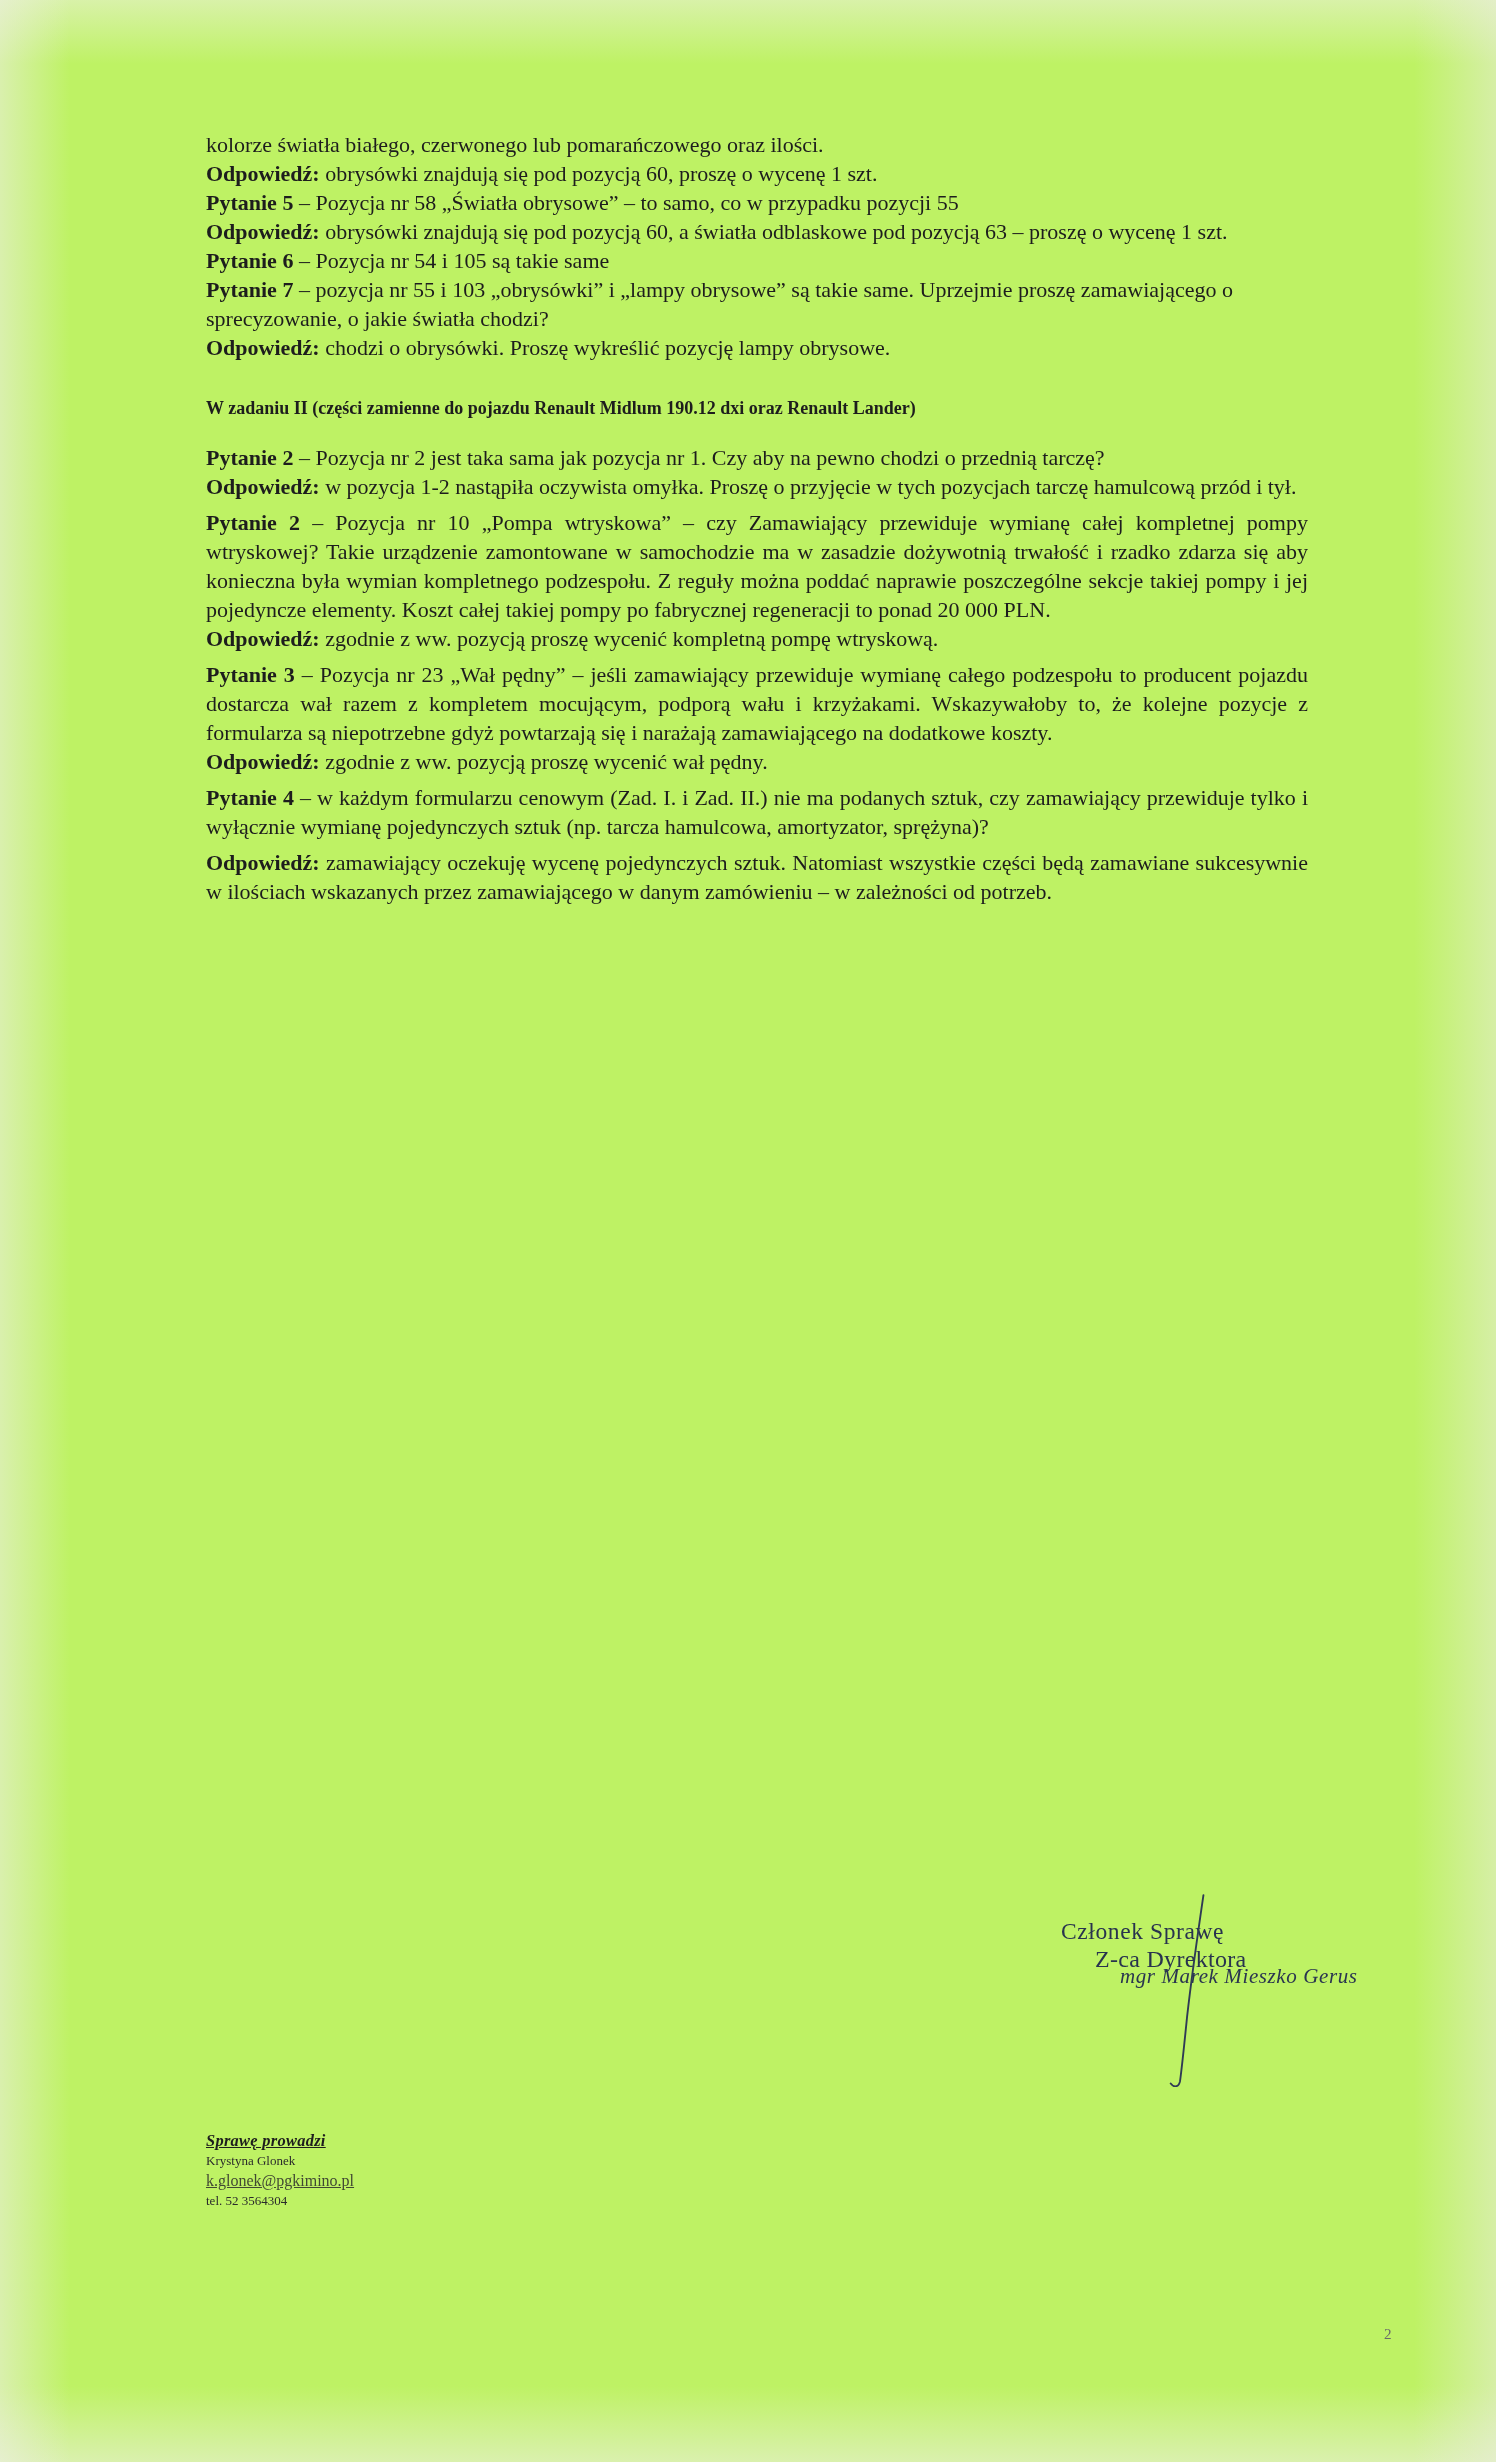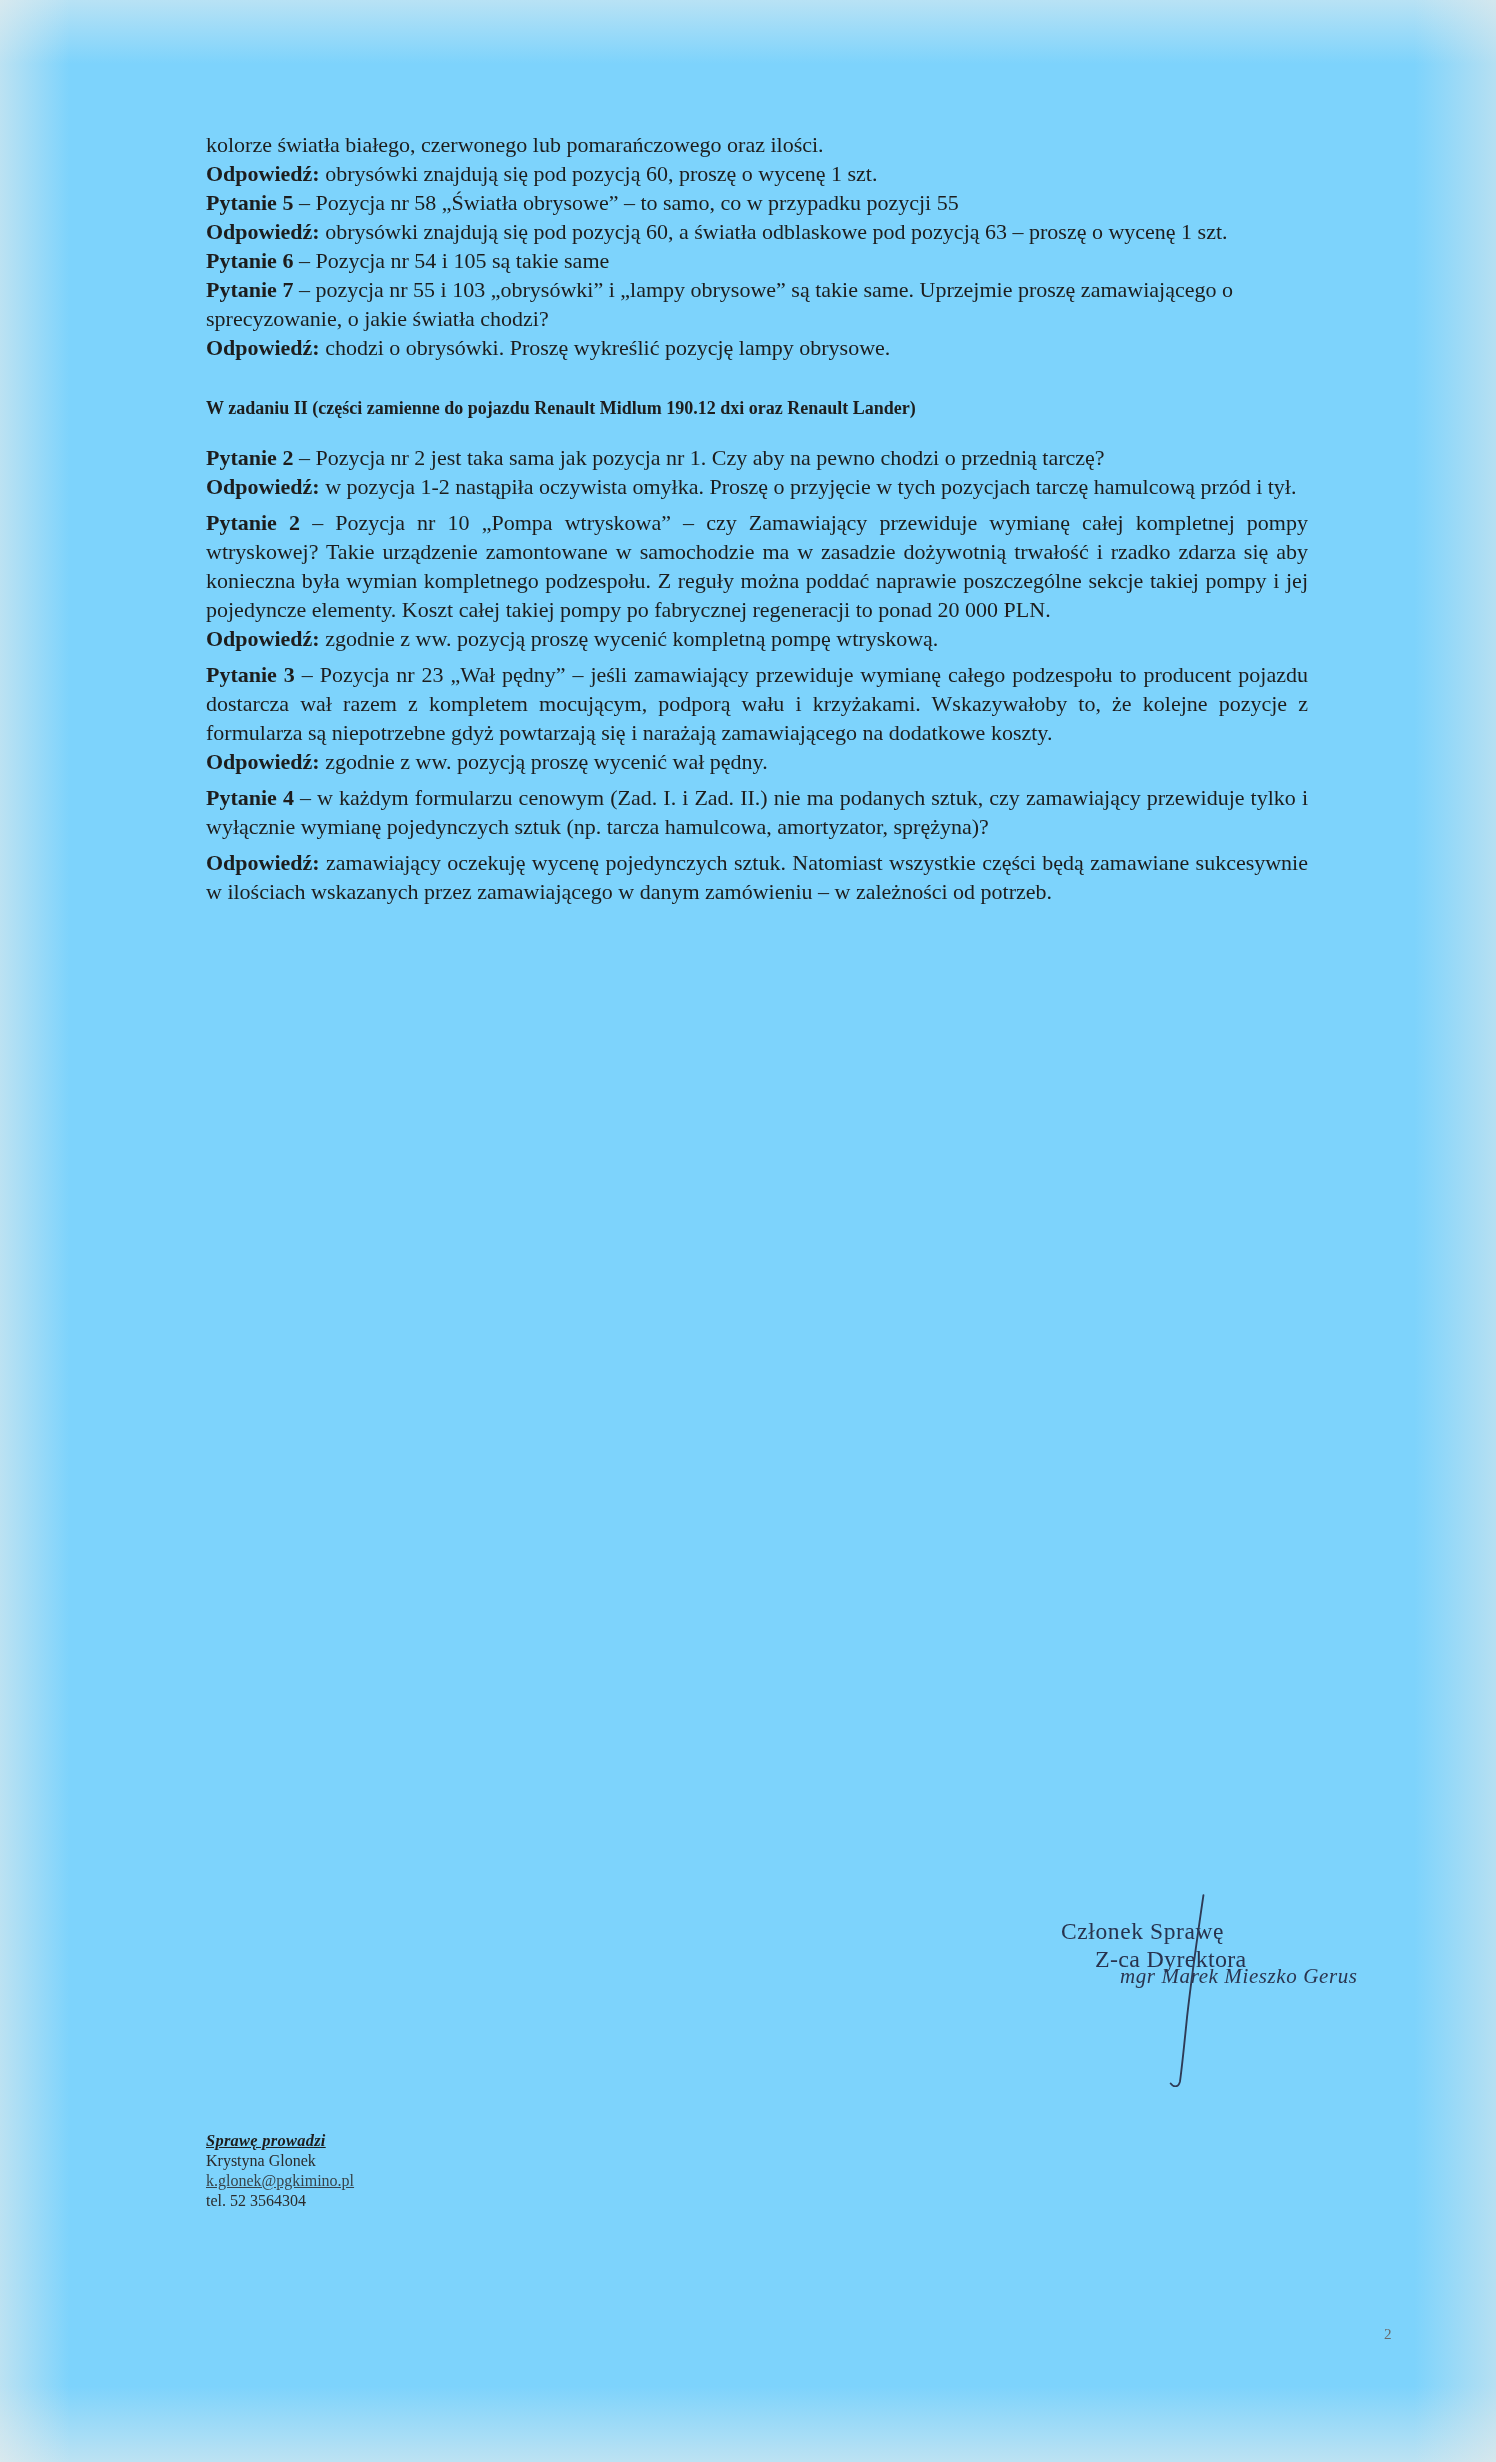--- a/index.html
+++ b/index.html
@@ -13,21 +13,21 @@
     position: relative;
     font-family: "Liberation Serif", serif;
     color: #1d1d1d;
     overflow: hidden;
   }
   .page {
     position: absolute;
     left: 0; top: 0;
     width: 1496px;
     height: 2462px;
-    background: #7dd3fc;
+    background: #bef264;
   }
   
   .scan-tint {
     position: absolute;
     inset: 0;
     background:
       linear-gradient(to right, rgba(240,238,234,0.55) 0px, rgba(255,255,255,0) 70px),
       linear-gradient(to left, rgba(238,236,232,0.5) 0px, rgba(255,255,255,0) 82px),
       linear-gradient(to bottom, rgba(243,241,237,0.5) 0px, rgba(255,255,255,0) 64px),
       linear-gradient(to top, rgba(241,239,235,0.55) 0px, rgba(255,255,255,0) 76px);
@@ -112,21 +112,21 @@
   .footer .head {
     font-size: 16.4px;
     font-weight: bold;
     font-style: italic;
     text-decoration: underline;
     letter-spacing: 0.3px;
     line-height: 21px;
     margin-top: 12px;
   }
   .footer .line {
-    font-size: 16px;
+    font-size: 13px;
     line-height: 20px;
     color: #2b2b2b;
   }
   .footer .mail {
     font-size: 16px;
     line-height: 20px;
     color: #2b2b2b;
     text-decoration: underline;
     text-decoration-style: solid;
     opacity: 0.85;

